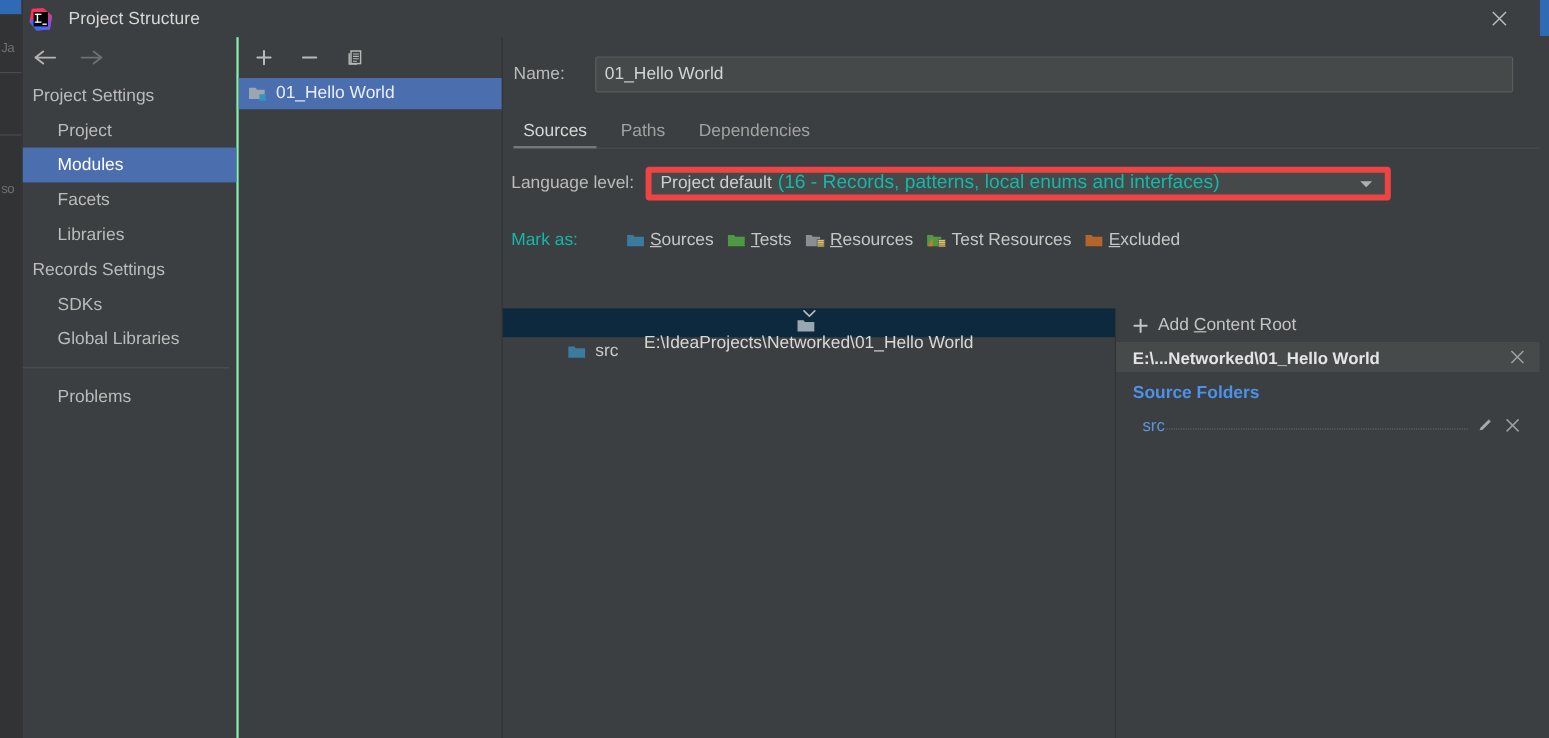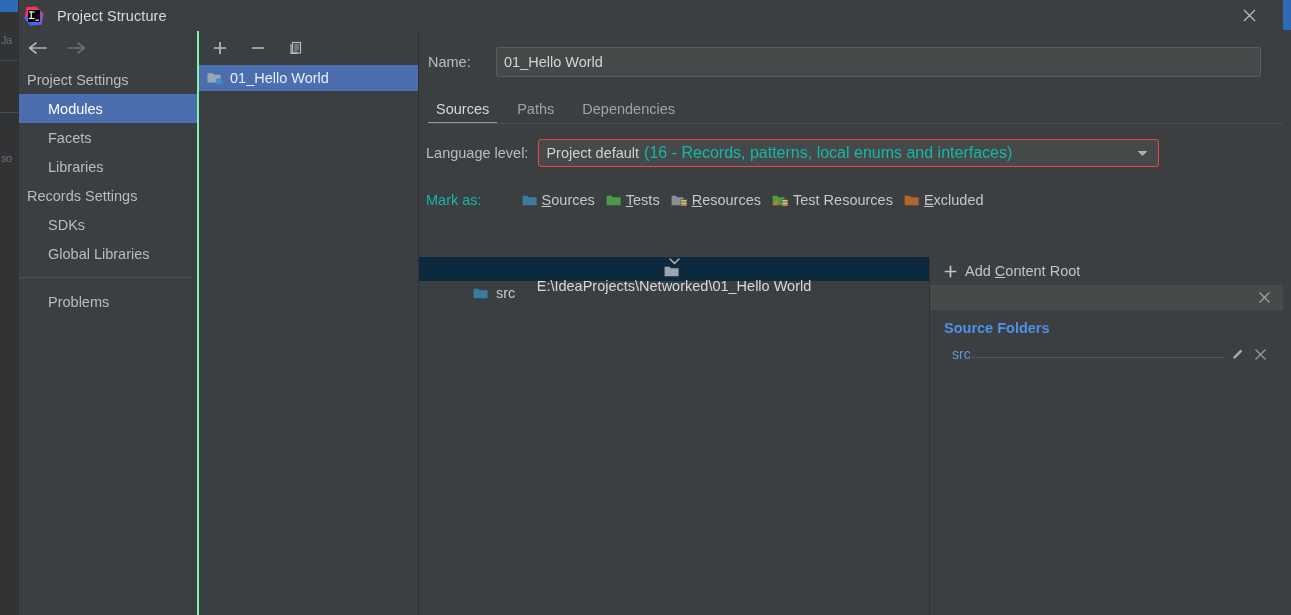--- a/index.html
+++ b/index.html
@@ -101,21 +101,21 @@
   }
   .tab.active { color: #d6d6d6; }
   .tab.active::after {
     content: ""; position: absolute; left: 0; right: 0; bottom: 0; height: 2px; background: #9a9a9a;
   }
   .tabs-underline { position: absolute; left: 0; right: 0; bottom: 0; height: 1px; background: #4a4d4f; }
 
   .lang-row { display: flex; align-items: center; height: 28px; margin: 15px 0 0 7px; }
   .lang-label { font-size: 14.5px; color: #bbbbbb; margin-right: 10px; }
   .lang-combo {
-    width: 621px; height: 28px; background: #45494a; border: 1px solid #ef4444; border-radius: 3px;
+    width: 621px; height: 28px; background: #45494a; border: 5px solid #ef4444; border-radius: 3px;
     display: flex; align-items: center; padding: 0 0 0 7px; cursor: pointer; position: relative;
   }
   .lang-main { font-size: 14.5px; color: #d0d0d0; }
   .lang-sub { font-size: 16px; color: #14b8a6; margin-left: 5px; }
   .combo-arrow { position: absolute; right: 10px; top: 0; bottom: 0; display: flex; align-items: center; }
 
   .markas-row { display: flex; align-items: center; height: 24px; margin: 21px 0 0 7px; gap: 0; }
   .markas-label { font-size: 14.5px; color: #14b8a6; margin-right: 40px; }
   .markas-item { display: flex; align-items: center; gap: 4px; margin-right: 11px; cursor: pointer; }
   .markas-item span.lbl { font-size: 14.5px; color: #c6c6c6; }
@@ -211,20 +211,21 @@
           </svg>
         </div>
         <div class="nav-btn disabled">
           <svg width="22" height="16" viewBox="0 0 22 16">
             <path d="M13 3 L19.5 8 L13 13 M19.5 8 L3 8" stroke="#6d7072" stroke-width="1.6" fill="none" stroke-linecap="round" stroke-linejoin="round"></path>
           </svg>
         </div>
       </div>
 
       <div class="tree-group" style="padding-left:8px">Project Settings</div>
+      <div class="tree-item">Project</div>
       <div class="tree-item selected">Modules</div>
       <div class="tree-item">Facets</div>
       <div class="tree-item">Libraries</div>
       <div class="tree-group" style="padding-left:8px">Records Settings</div>
       <div class="tree-item">SDKs</div>
       <div class="tree-item">Global Libraries</div>
       <div class="sb-divider"></div>
       <div class="tree-item">Problems</div>
     </div>
 
@@ -374,20 +375,21 @@
           <div class="addroot">
             <span>
               <svg width="13" height="13" viewBox="0 0 13 13">
                 <path d="M6.5 1.4 L6.5 11.6 M1.4 6.5 L11.6 6.5" stroke="#c3c3c3" stroke-width="1.7" stroke-linecap="round"></path>
               </svg>
             </span>
             <span>Add <u>C</u>ontent Root</span>
           </div>
 
           <div class="root-header">
+            <span>E:\...Networked\01_Hello World</span>
             <span class="x">
               <svg width="13" height="13" viewBox="0 0 13 13">
                 <path d="M1.5 1.5 L11.5 11.5 M11.5 1.5 L1.5 11.5" stroke="#a0a0a0" stroke-width="1.3" fill="none"></path>
               </svg>
             </span>
           </div>
 
           <div class="sf-title">Source Folders</div>
 
           <div class="sf-row">

